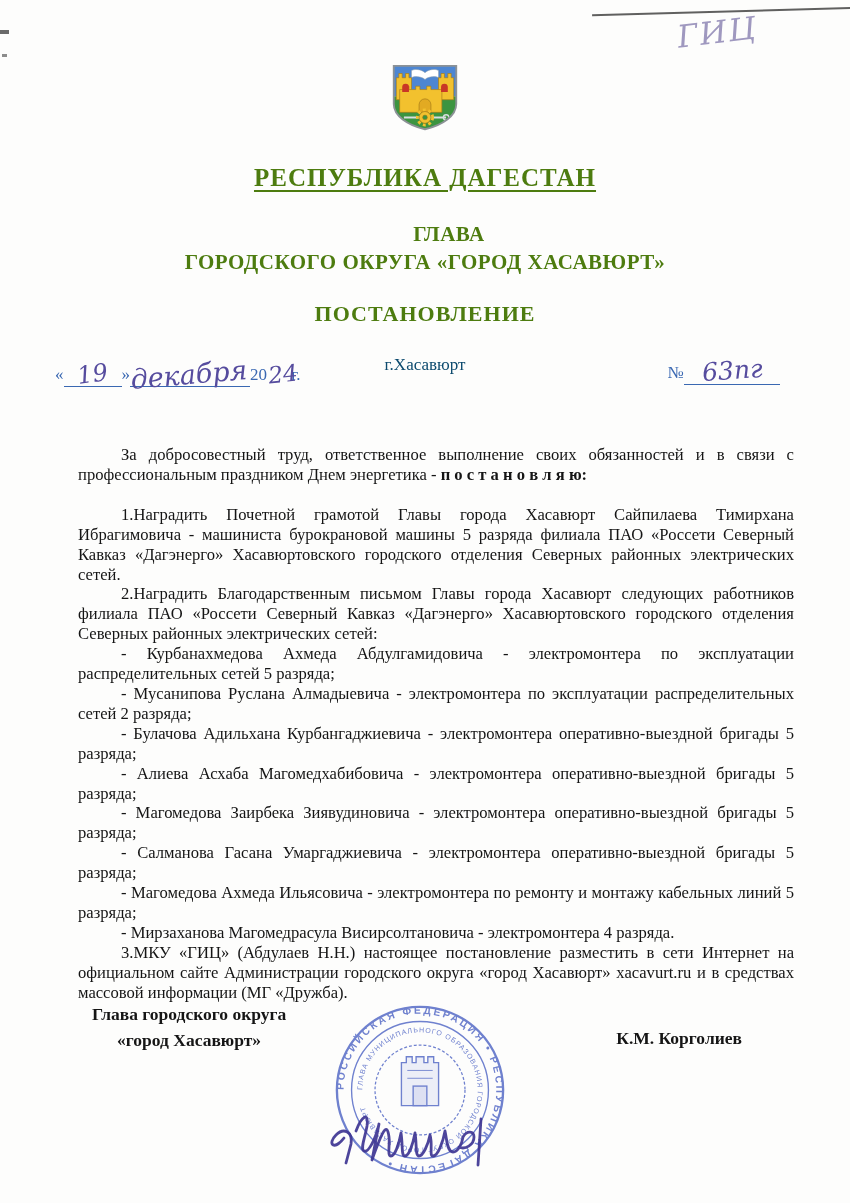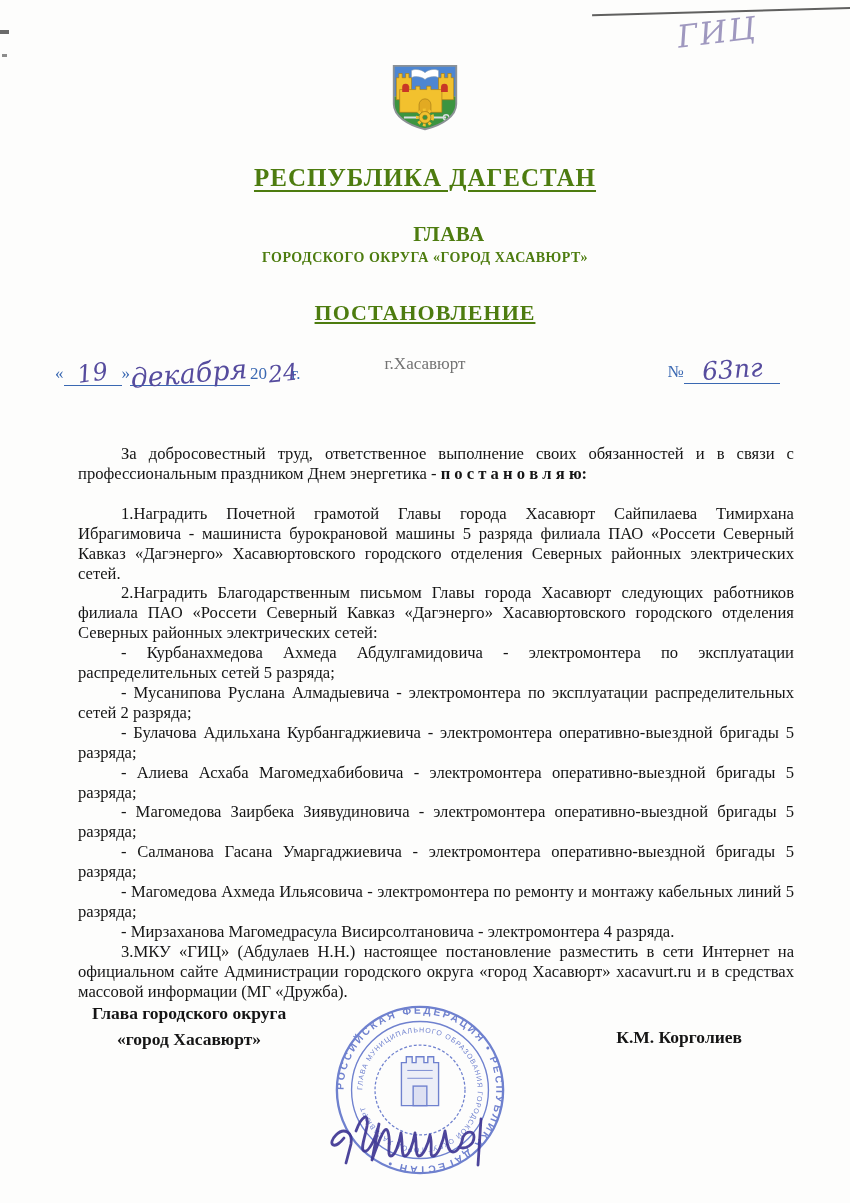--- a/index.html
+++ b/index.html
@@ -12,26 +12,26 @@
   .speck2{position:absolute;left:2px;top:54px;width:5px;height:3px;background:#1c1c1c;opacity:.5;}
   .gits-note{position:absolute;top:14px;right:92px;font-family:"DejaVu Serif",serif;font-style:italic;
              font-size:31px;color:#8f87b5;opacity:.85;transform:rotate(-7deg);letter-spacing:2px;}
   
   .emblem-wrap{padding-top:58px;text-align:center;}
   
   .hdr{color:#4d7c0f;text-align:center;font-weight:bold;}
   .hdr-republic{margin-top:22px;font-size:25px;letter-spacing:1px;text-decoration:underline;
                 text-underline-offset:4px;text-decoration-thickness:2px;}
   .hdr-glava{margin-top:30px;font-size:21px;letter-spacing:.5px;padding-left:48px;}
-  .hdr-okrug{margin-top:3px;font-size:14px;letter-spacing:.5px;}
-  .hdr-doctype{margin-top:34px;font-size:22px;letter-spacing:1px;text-decoration:underline;}
+  .hdr-okrug{margin-top:3px;font-size:21px;letter-spacing:.5px;}
+  .hdr-doctype{margin-top:26px;font-size:22px;letter-spacing:1px;}
   
   .dateline{position:relative;margin-top:20px;height:44px;font-size:17px;color:#3a68b2;}
   .dl-left{position:absolute;left:55px;top:8px;white-space:nowrap;}
-  .dl-city{position:absolute;left:0;right:0;top:8px;text-align:center;color:#737373;}
+  .dl-city{position:absolute;left:0;right:0;top:8px;text-align:center;color:#0c4a6e;}
   .dl-num{position:absolute;right:70px;top:8px;white-space:nowrap;}
   .useg{display:inline-block;border-bottom:1.6px solid #3a68b2;text-align:center;vertical-align:baseline;}
   .hw{font-family:"DejaVu Serif",serif;font-style:italic;color:#564c9e;display:inline-block;white-space:nowrap;}
   .hw-day{font-size:24px;transform:rotate(-8deg) translateY(2px);}
   .hw-month{font-size:27px;transform:rotate(-5deg) translateY(4px);margin-left:-4px;}
   .hw-year{font-size:23px;transform:rotate(-6deg) translateY(2px);margin:0 -6px 0 1px;}
   .hw-num{font-size:25px;transform:rotate(-4deg) translateY(1px);}
   
   .subject{margin-top:46px;text-align:center;font-weight:bold;font-size:17.5px;}
   .body-text{padding:0 56px 0 78px;}

